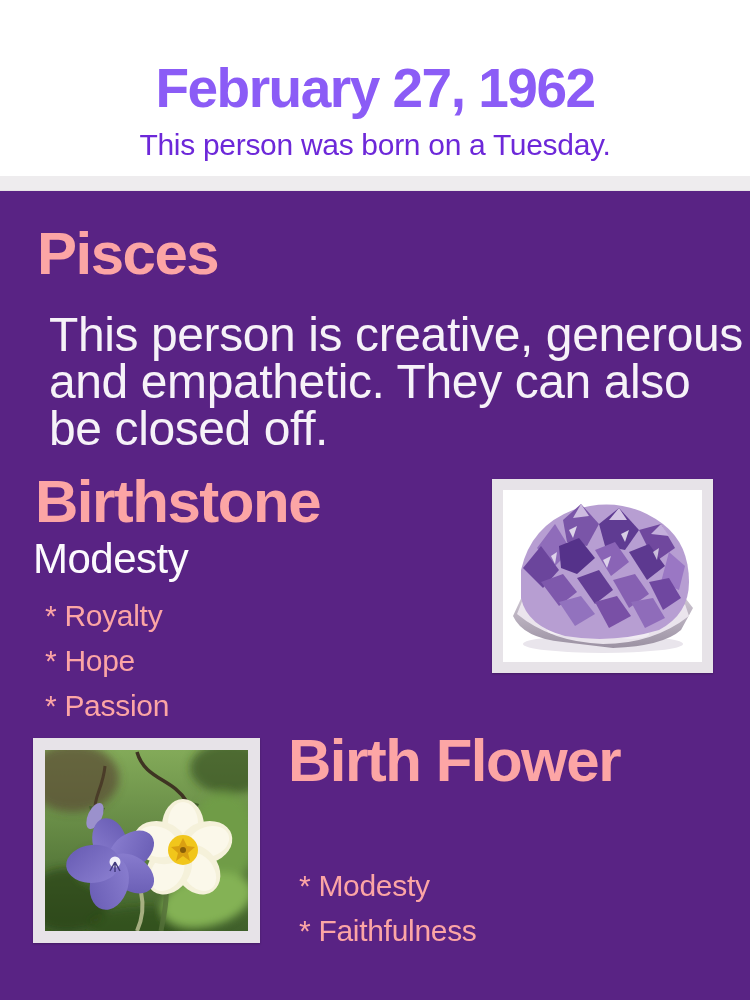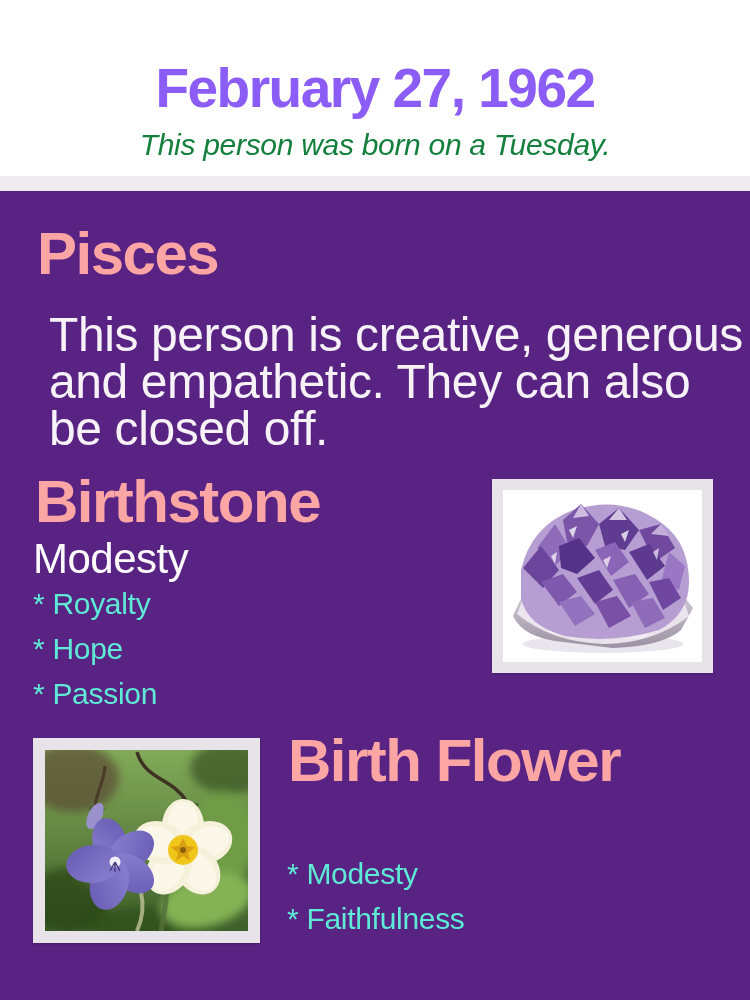--- a/index.html
+++ b/index.html
@@ -15,21 +15,21 @@
     color:#8b5cf6; white-space:nowrap;
   }
   .site-summary{
     position:absolute; top:87px; left:0; width:750px; text-align:center;
     font-size:34px; font-weight:400; letter-spacing:-0.5px; line-height:1;
     color:#191919; white-space:nowrap;
   }
   .weekday-line{
     position:absolute; top:130px; left:0; width:750px; text-align:center;
     font-size:30px; line-height:1; letter-spacing:-0.3px;
-    color:#15803d; white-space:nowrap;font-style:italic;
+    color:#6d28d9; white-space:nowrap;
   }
   .strip{
     position:absolute; top:176px; left:0; width:750px; height:15px;
     background:#eeecee; border-bottom:1px solid #e6e3e6; box-sizing:border-box;
   }
   
   .panel{
     position:absolute; top:191px; left:0; width:750px; height:809px;
     background:#592384; color:#f6f2f8;
   }
@@ -42,22 +42,22 @@
     position:absolute; top:104px; left:33px; width:705px; margin:16px;
     font-size:48px; line-height:47px; letter-spacing:-0.4px; color:#f6f2f8;
   }
   .birthstone-heading{ top:281px; left:35px; }
   .name-line{
     position:absolute; margin:0; font-size:42px; font-weight:400;
     line-height:1.1; letter-spacing:-0.5px; color:#fcfafd; white-space:nowrap;
   }
   .birthstone-name{ top:345px; left:33px; }
   .traits{
-    position:absolute; margin:0; padding:0; list-style:none;
-    font-size:30px; letter-spacing:-0.3px; color:#5eead4;
+    position:absolute; margin:12px; padding:0; list-style:none;
+    font-size:30px; letter-spacing:-0.3px; color:#fca5a5;
   }
   .traits li{ line-height:36px; margin:0 0 9px 0; white-space:nowrap; }
   .birthstone-traits{ top:395px; left:33px; }
   .flower-heading{ top:540px; left:288px; }
   .flower-name{ top:606px; left:288px; font-size:42px; }
   .flower-traits{ top:665px; left:287px; }
   
   .photo-frame{
     position:absolute; margin:0; box-sizing:border-box; background:#e7e3e8;
     box-shadow:0 1px 2px rgba(0,0,0,0.25);

